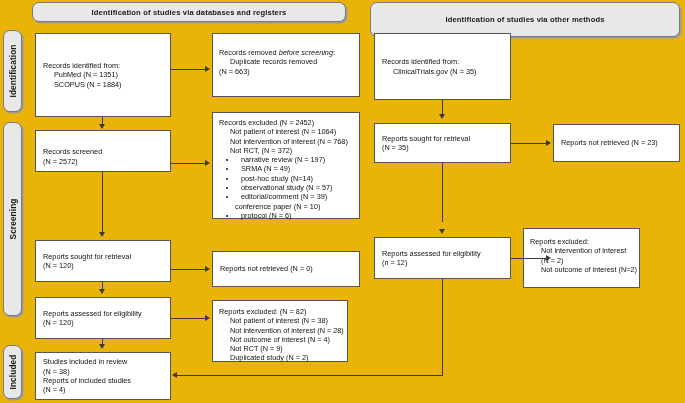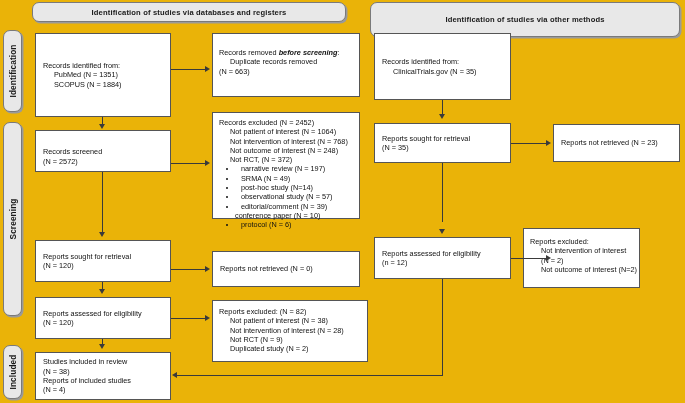--- a/index.html
+++ b/index.html
@@ -67,21 +67,21 @@
   }
   .box.vcenter{
     display:flex;
     flex-direction:column;
     justify-content:center;
     padding-left:7px;
   }
   .box .ln{white-space:nowrap;}
   .box .ind{padding-left:11px;white-space:nowrap;}
   .box .ind2{padding-left:16px;white-space:nowrap;}
-  .box .it{font-style:italic;font-weight:bold;}
+  .box .it{font-style:italic;}
   .bul{
     position:relative;
     padding-left:22px;
     white-space:nowrap;
   }
   .bul:before{
     content:"";
     position:absolute;
     left:7px;
     top:4px;
@@ -148,21 +148,20 @@
 
   <div class="box vcenter" style="left:35px;top:130px;width:136px;height:42px;justify-content:flex-end;">
     <div class="ln">Records screened</div>
     <div class="ln">(N = 2572)</div>
   </div>
 
   <div class="box" style="left:212px;top:112px;width:148px;height:107px;padding-top:5px;">
     <div class="ln">Records excluded (N = 2452)</div>
     <div class="ind">Not patient of interest (N = 1064)</div>
     <div class="ind">Not intervention of interest (N = 768)</div>
-    <div class="ind">Not outcome of interest (N = 248)</div>
     <div class="ind">Not RCT, (N = 372)</div>
     <div class="bul">narrative review (N = 197)</div>
     <div class="bul">SRMA (N = 49)</div>
     <div class="bul">post-hoc study (N=14)</div>
     <div class="bul">observational study (N = 57)</div>
     <div class="bul">editorial/comment (N = 39)</div>
     <div class="ind2">conference paper (N = 10)</div>
     <div class="bul">protocol (N = 6)</div>
   </div>
 
@@ -173,24 +172,25 @@
 
   <div class="box vcenter" style="left:212px;top:251px;width:148px;height:36px;">
     <div class="ln">Reports not retrieved (N = 0)</div>
   </div>
 
   <div class="box vcenter" style="left:35px;top:297px;width:136px;height:42px;">
     <div class="ln">Reports assessed for eligibility</div>
     <div class="ln">(N = 120)</div>
   </div>
 
-  <div class="box" style="left:212px;top:300px;width:156px;height:62px;padding-top:6px;">
+  <div class="box" style="left:212px;top:300px;width:136px;height:62px;padding-top:6px;">
     <div class="ln">Reports excluded: (N = 82)</div>
     <div class="ind">Not patient of interest (N = 38)</div>
     <div class="ind">Not intervention of interest (N = 28)</div>
+    <div class="ind">Not outcome of interest (N = 4)</div>
     <div class="ind">Not RCT (N = 9)</div>
     <div class="ind">Duplicated study (N = 2)</div>
   </div>
 
   <div class="box vcenter" style="left:35px;top:352px;width:136px;height:48px;">
     <div class="ln">Studies included in review</div>
     <div class="ln">(N = 38)</div>
     <div class="ln">Reports of included studies</div>
     <div class="ln">(N = 4)</div>
   </div>

